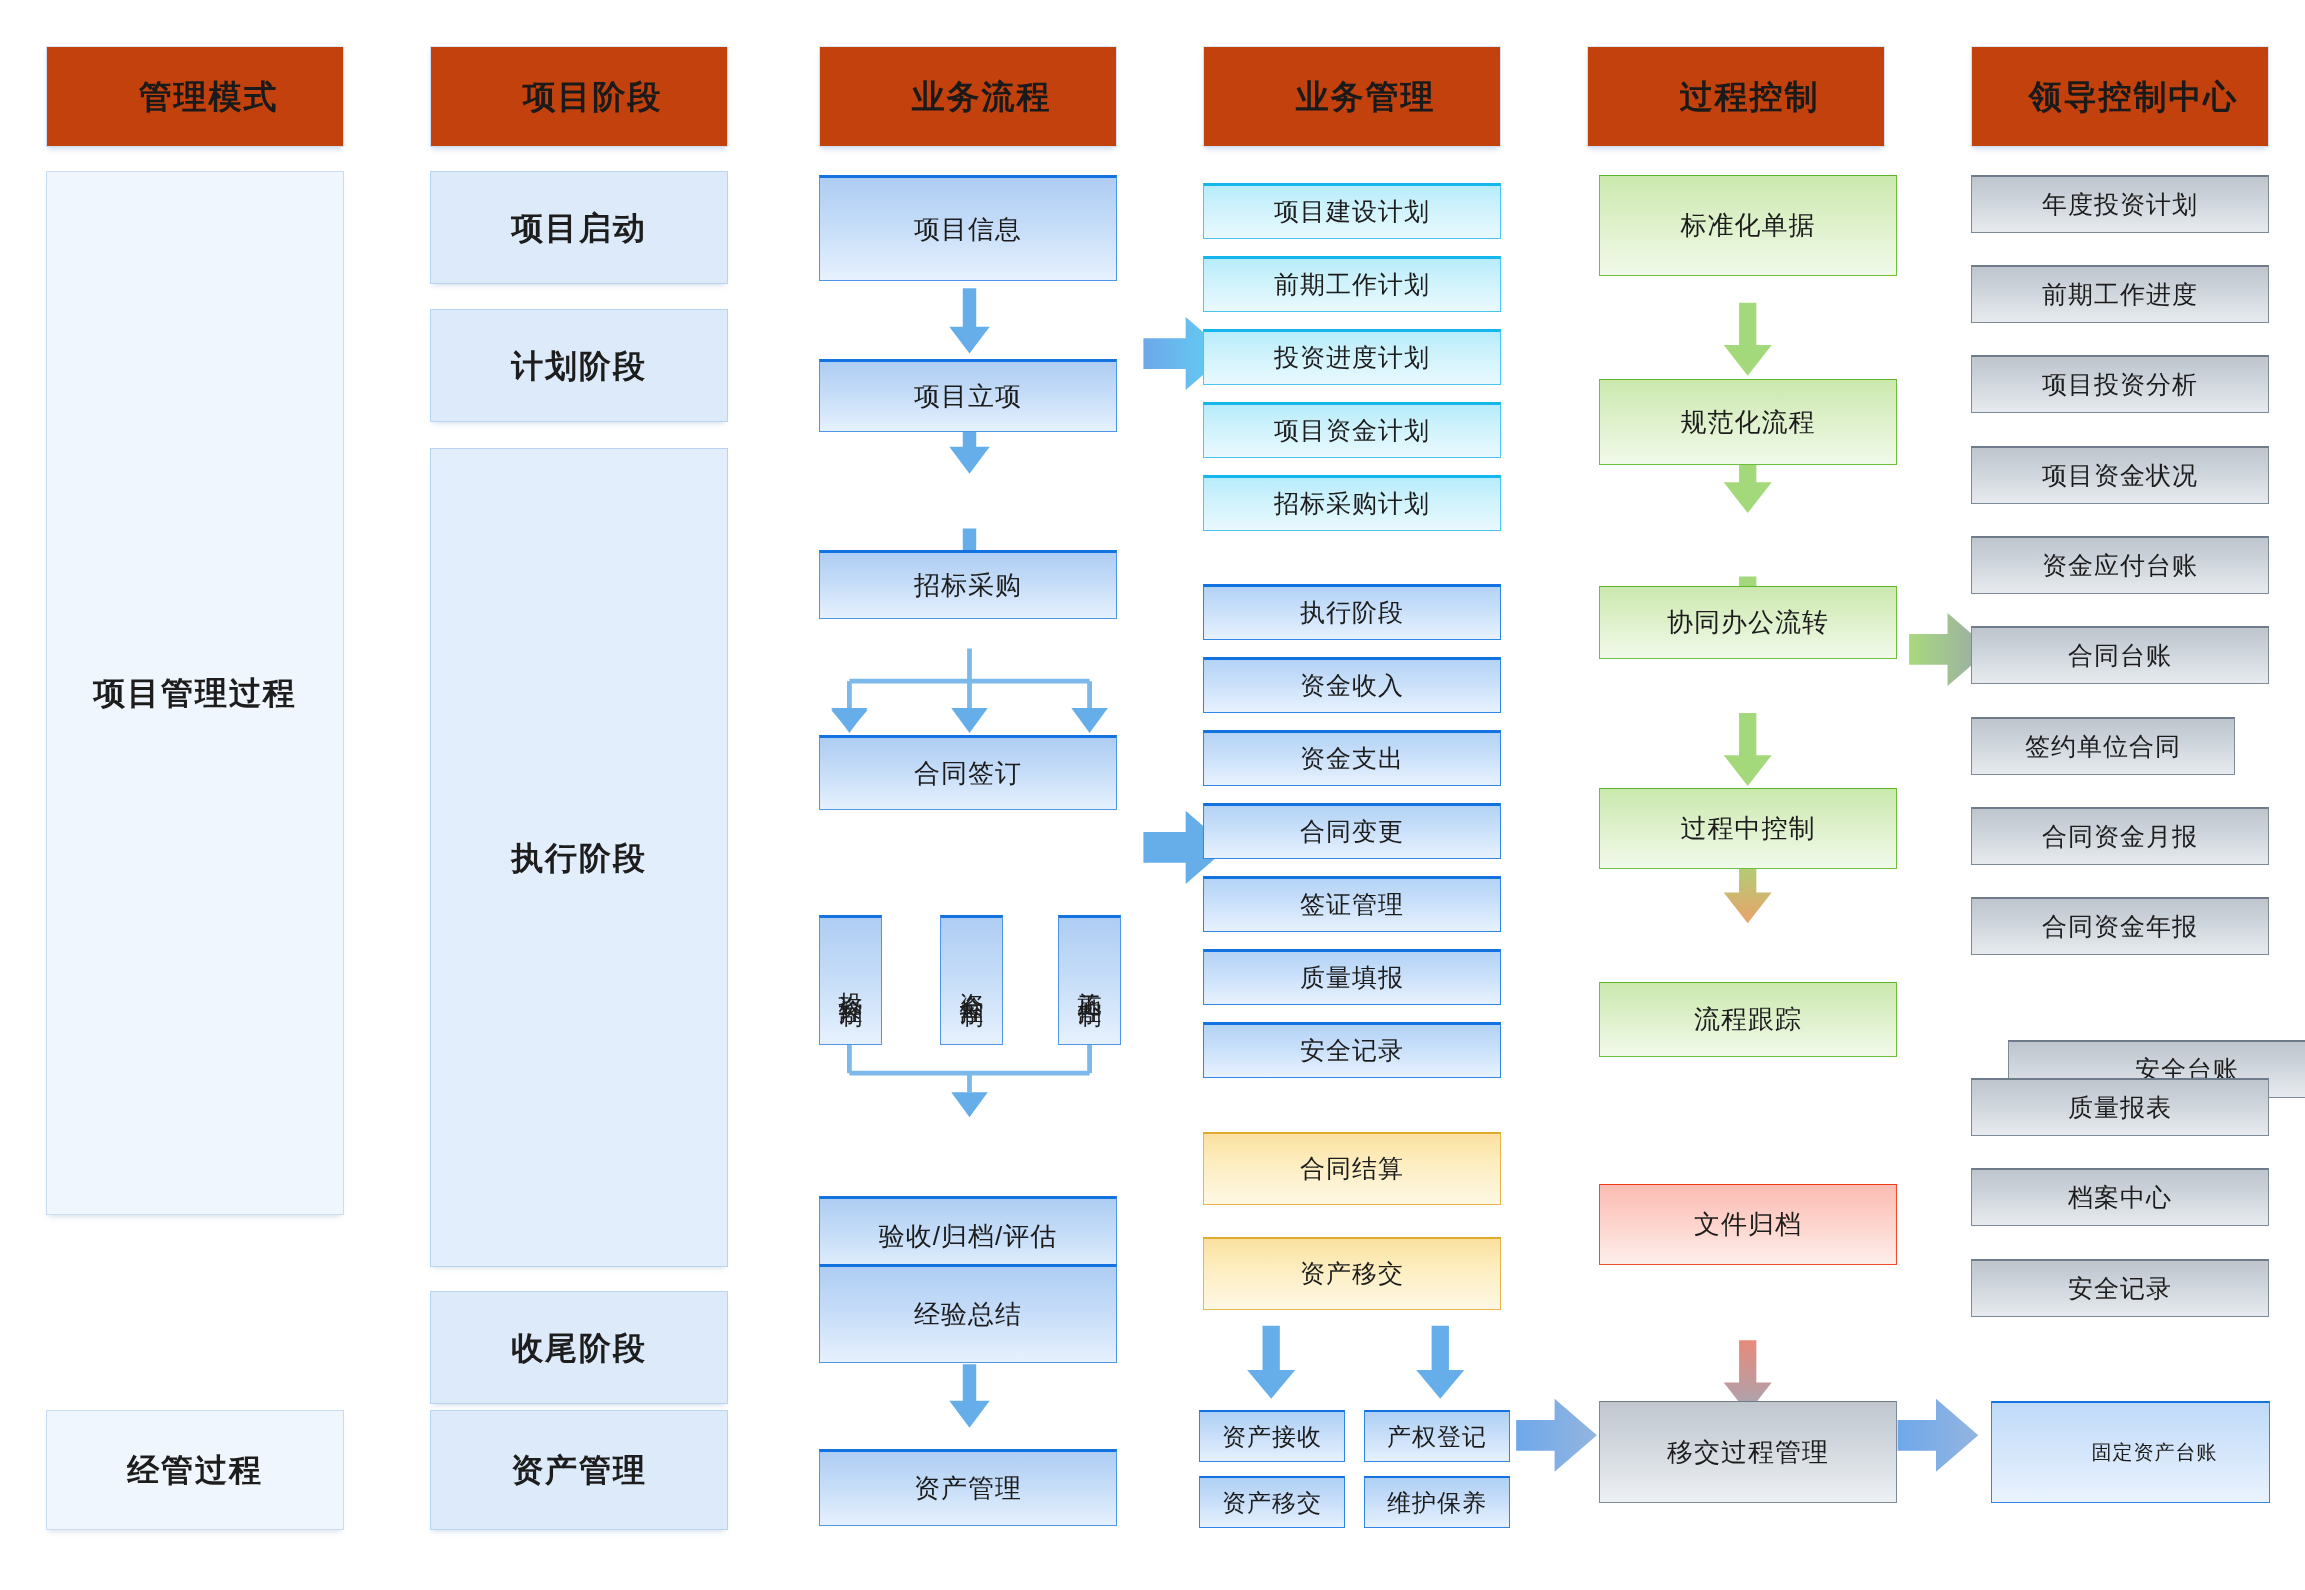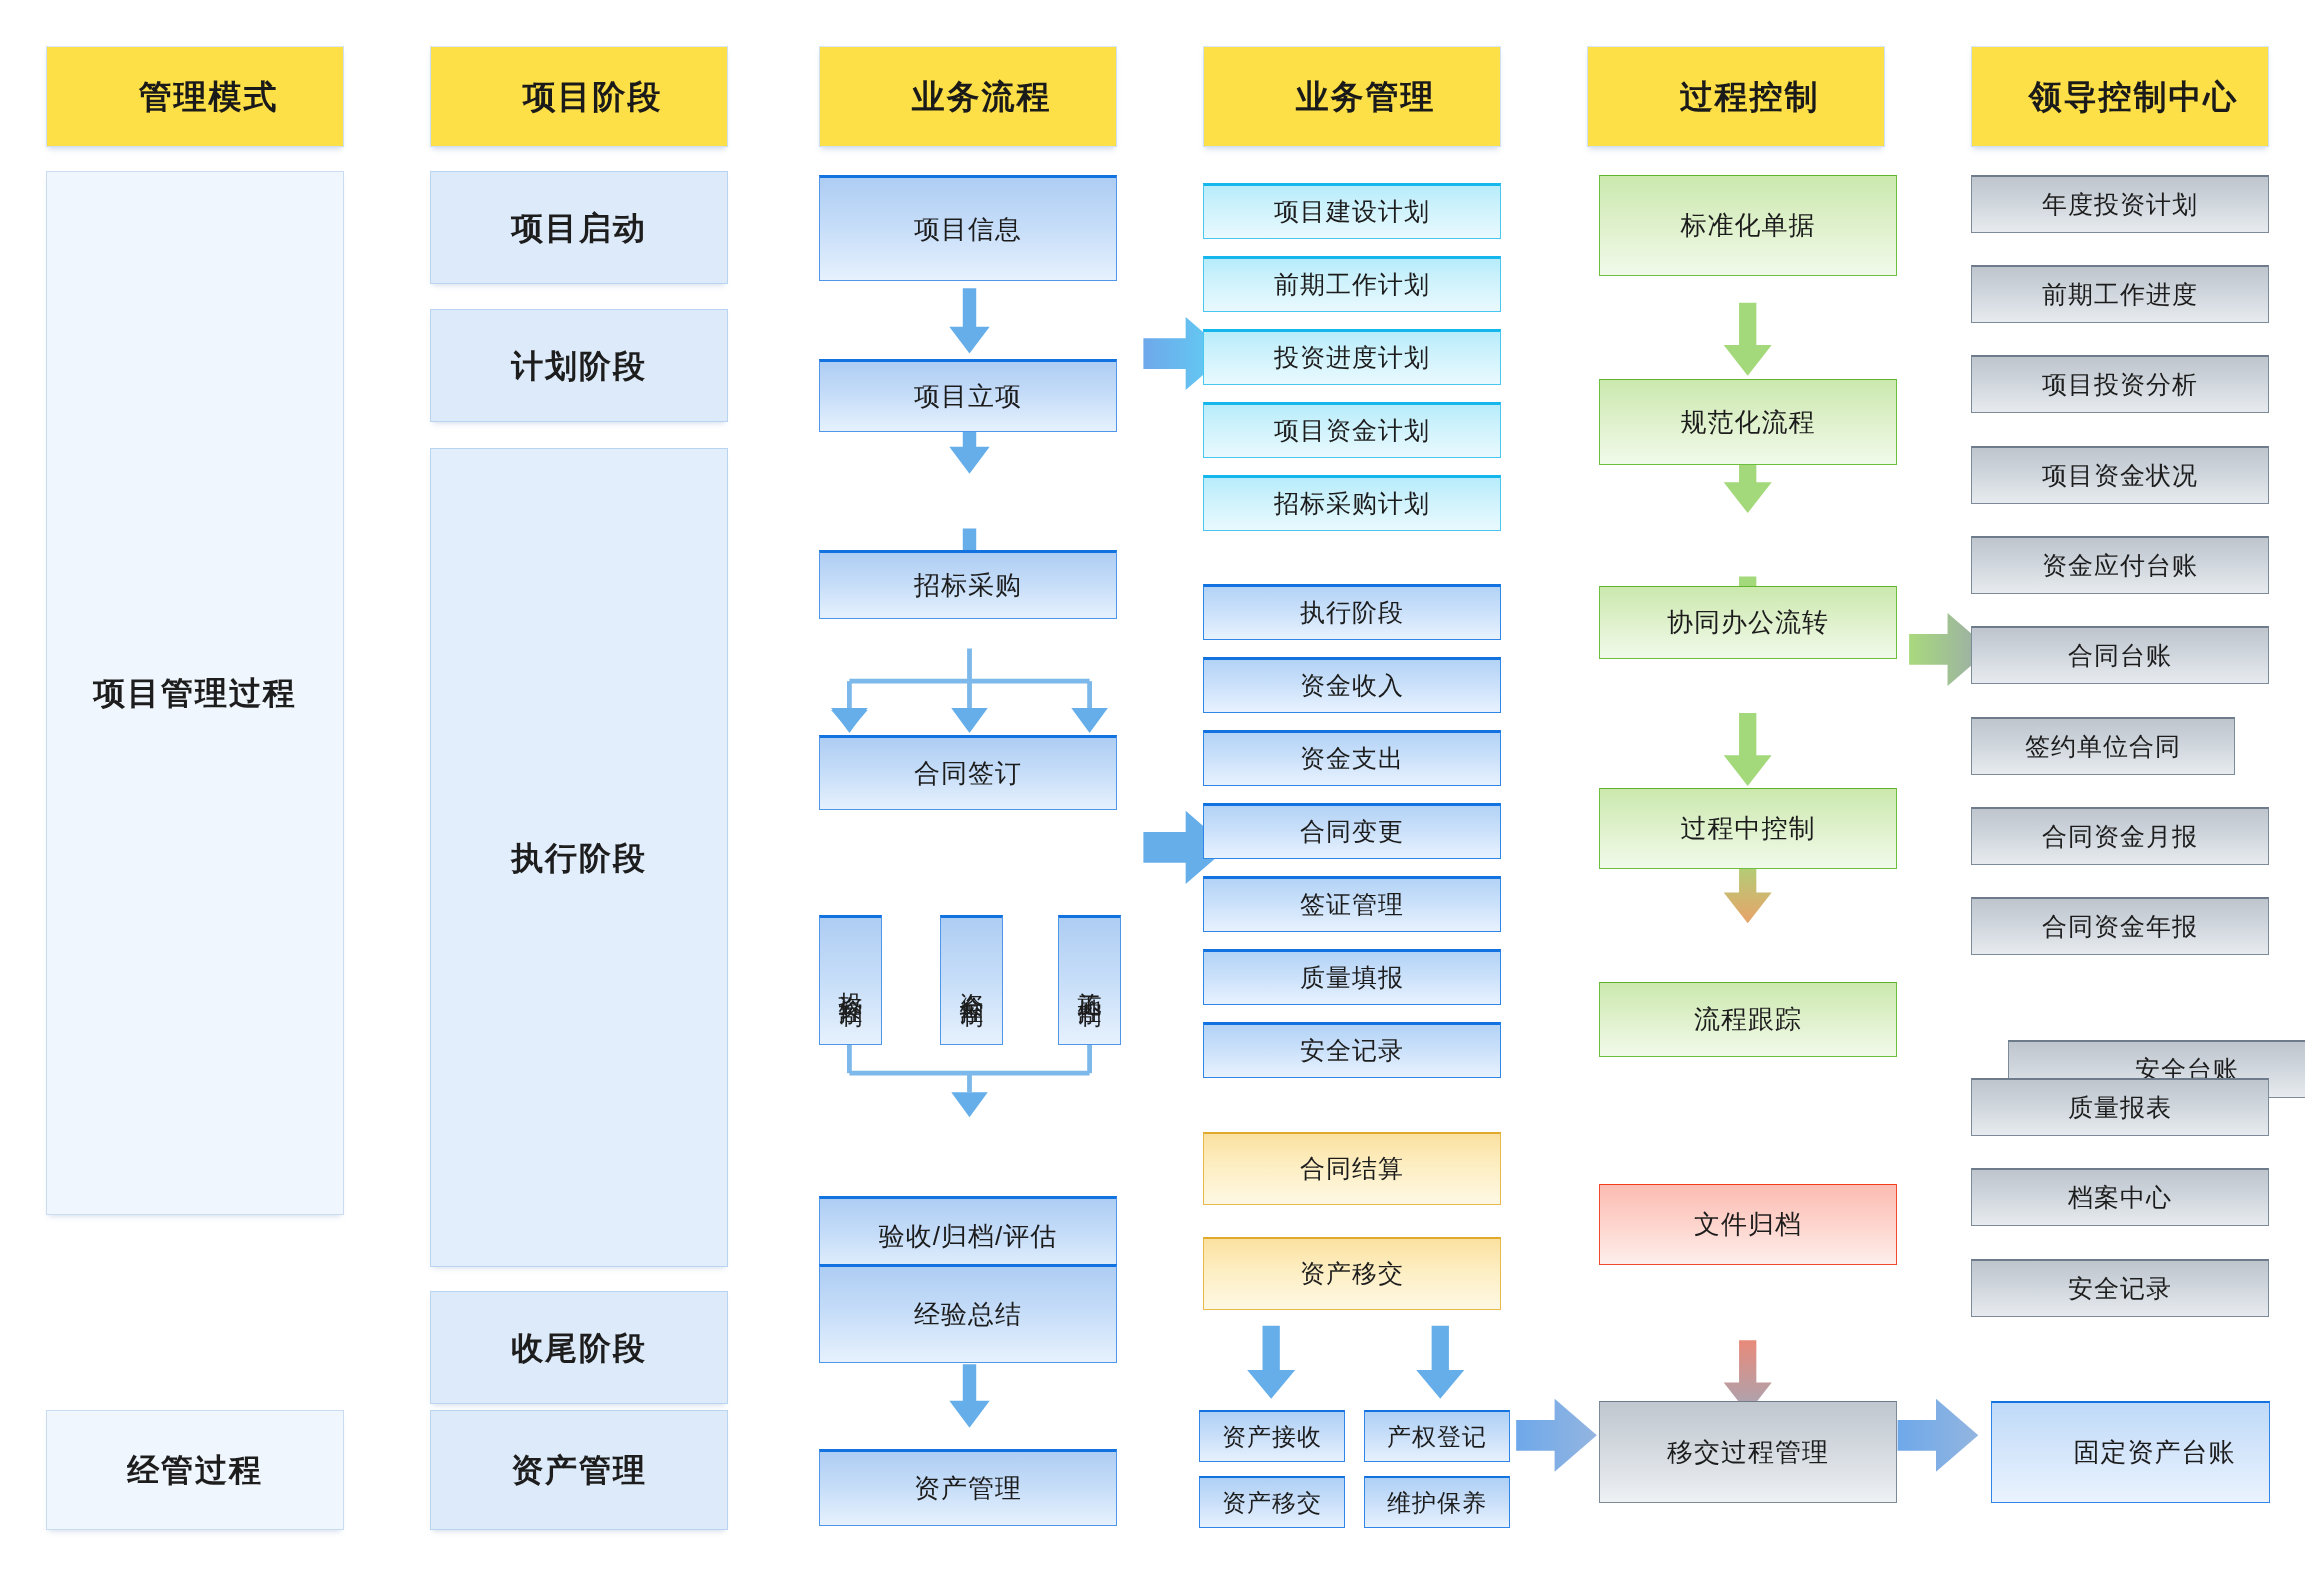--- a/index.html
+++ b/index.html
@@ -3,21 +3,21 @@
 <meta charset="utf-8">
 <style>
   html,body{margin:0;padding:0;background:#ffffff;}
   body{width:2306px;height:1591px;position:relative;font-family:"Liberation Sans","DejaVu Sans",sans-serif;color:#222;}
   .canvas{position:absolute;left:0;top:0;width:2306px;height:1591px;overflow:hidden;}
 
   .box{position:absolute;box-sizing:border-box;display:flex;align-items:center;justify-content:center;text-align:center;line-height:1.25;}
 
   
   .hdr{
-    background:#fde047;border:1px solid #cfe0f2;border-top:1px solid #dbe9f7;
+    background:#c2410c;border:1px solid #cfe0f2;border-top:1px solid #dbe9f7;
     font-size:33px;font-weight:bold;color:#1a1a1a;letter-spacing:1.9px;
     box-shadow:0 3.8px 5.8px -1.9px rgba(120,150,190,.35);
     padding-left:27px;
   }
 
   
   .pale{
     background:#f0f6fd;border:1px solid #cadcf2;
     font-size:32px;font-weight:bold;color:#1d1d1d;letter-spacing:1.9px;
     box-shadow:0 3.8px 5.8px -2.9px rgba(120,150,190,.35);
@@ -85,21 +85,21 @@
 
   
   .report{
     background:linear-gradient(to bottom,#bec5cd 0%,#ccd3da 40%,#e7ebef 100%);
     border:1px solid #7d8b99;border-top:2.9px solid #6d7b8a;
     font-size:25px;color:#1c1c1c;letter-spacing:1px;
   }
   .fixed-asset{
     background:linear-gradient(to bottom,#bedaf8 0%,#d3e5fb 45%,#eaf3fe 100%);
     border:1px solid #2f86e6;border-top:2.9px solid #1272e0;
-    font-size:26px;color:#1c1c1c;letter-spacing:1px;padding-left:48px;
+    font-size:20px;color:#1c1c1c;letter-spacing:1px;padding-left:48px;
   }
 
   svg.lay{position:absolute;left:0;top:0;width:2306px;height:1591px;pointer-events:none;}
 </style>
 </head>
 <body>
 
 <div class="canvas">
 
   <svg class="lay" viewBox="0 0 2400 1656">

